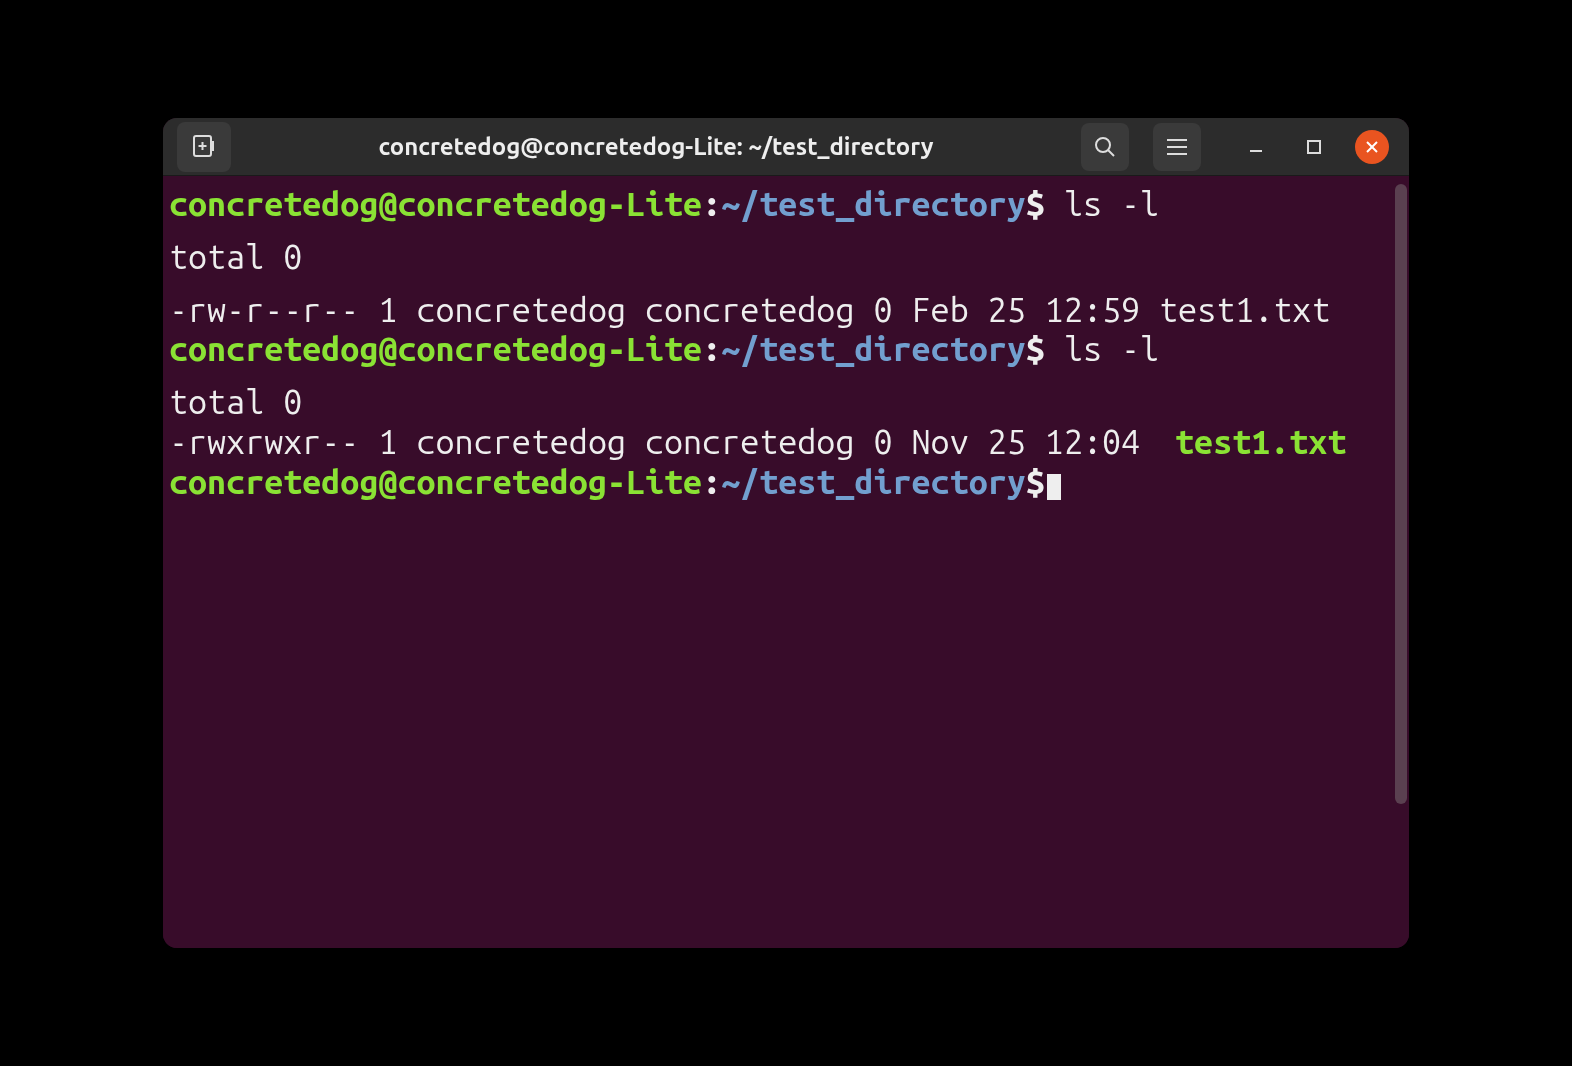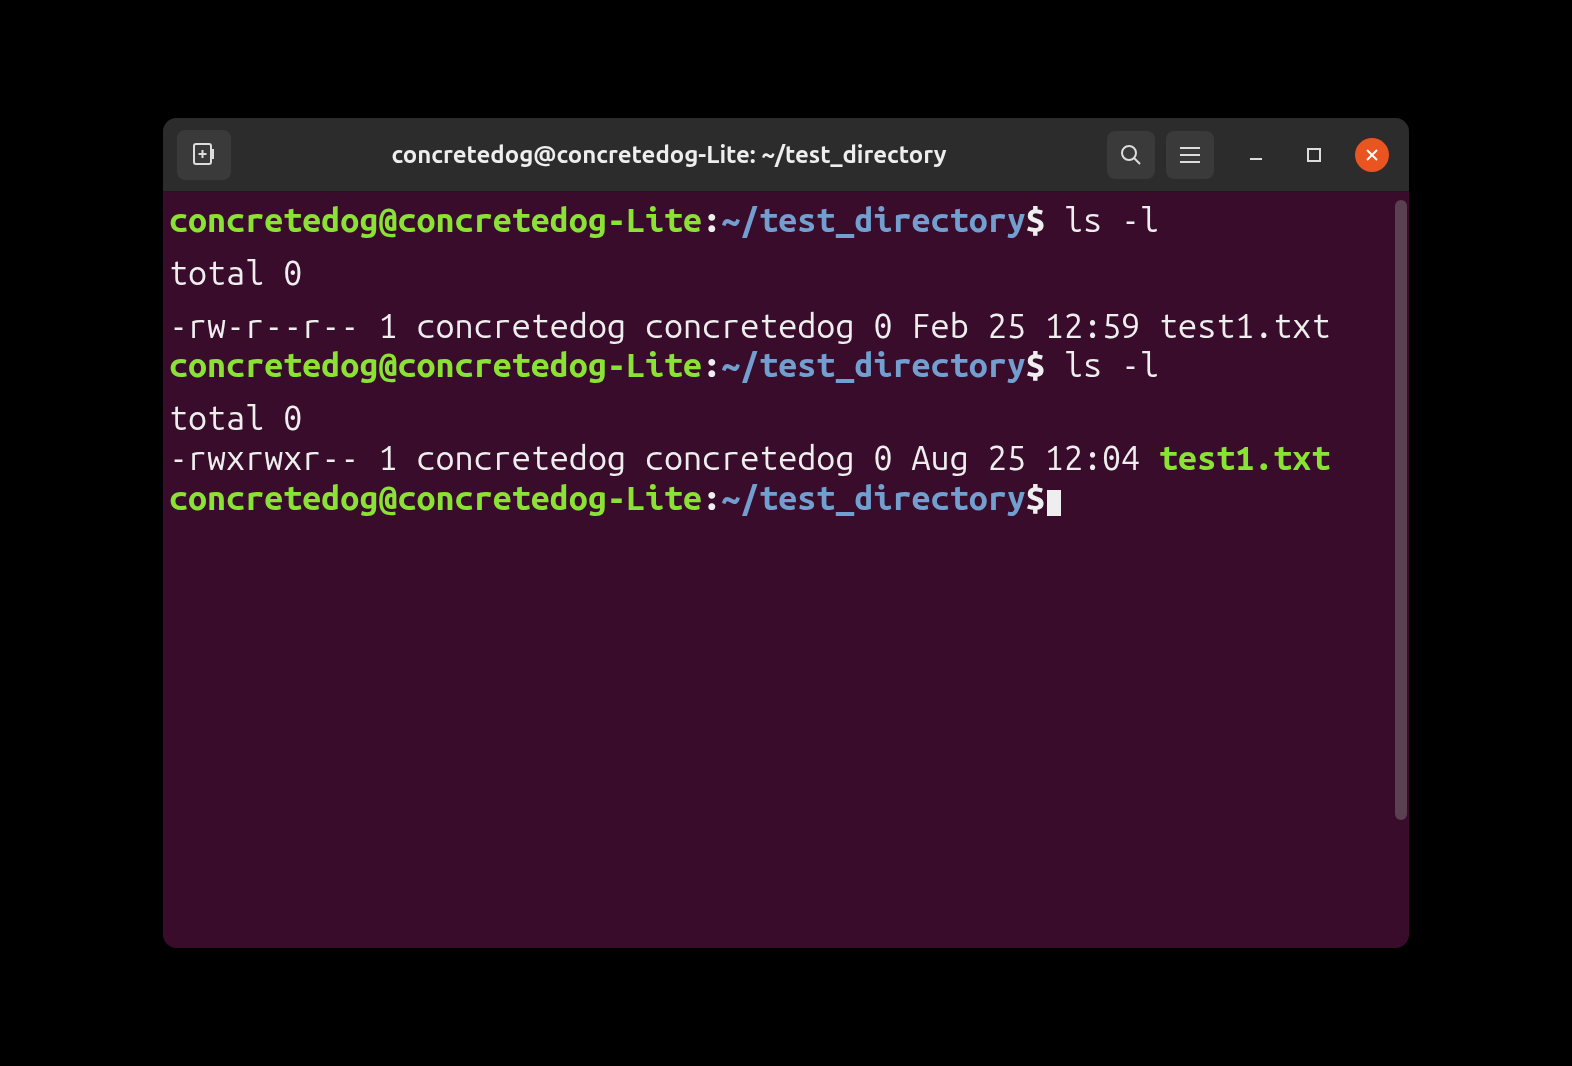--- a/index.html
+++ b/index.html
@@ -20,26 +20,26 @@
       width: 1246px;
       height: 830px;
       background: #380c2a;
       border-radius: 14px;
       overflow: hidden;
       box-shadow: 0 20px 60px rgba(0,0,0,0.8);
       display: flex;
       flex-direction: column;
     }
     .titlebar {
-      height: 74px;
+      height: 58px;
       background: #2c2c2c;
       display: flex;
       align-items: center;
       padding: 8px 14px;
-      gap: 11px;
+      gap: 24px;
       border-bottom: 1px solid #1a1a1a;
     }
     .tb-button {
       width: 48px;
       height: 48px;
       background: #3a3a3a;
       border-radius: 8px;
       display: flex;
       align-items: center;
       justify-content: center;
@@ -118,20 +118,21 @@
     .cmd-text {
       color: #eeeeee;
     }
     .output-text {
       color: #eeeeee;
       margin-top: 13px;
     }
     .exec-file {
       color: #8ae234;
       font-weight: bold;
+      margin-left: 16px;
     }
     .cursor-block {
       display: inline-block;
       width: 14px;
       height: 26px;
       background: #eeeeee;
       vertical-align: text-bottom;
       margin-left: 2px;
     }
     svg { display: block; }
@@ -190,18 +191,18 @@
 
     <div class="terminal-line output-text">total 0</div>
 
     <div class="terminal-line output-text">-rw-r--r-- 1 concretedog concretedog 0 Feb 25 12:59 test1.txt</div>
 
 
     <div class="terminal-line"><span class="prompt-user">concretedog@concretedog-Lite</span><span class="prompt-colon">:</span><span class="prompt-path">~/test_directory</span><span class="prompt-dollar">$</span><span class="cmd-text"> </span><span class="cmd-text">ls -l</span></div>
 
     <div class="terminal-line output-text">total 0</div>
 
-    <div class="terminal-line"><span class="output-text">-rwxrwxr-- 1 concretedog concretedog 0 Aug 25 12:04 </span><span class="exec-file">test1.txt</span></div>
+    <div class="terminal-line"><span class="output-text">-rwxrwxr-- 1 concretedog concretedog 0 Nov 25 12:04 </span><span class="exec-file">test1.txt</span></div>
 
     <div class="terminal-line"><span class="prompt-user">concretedog@concretedog-Lite</span><span class="prompt-colon">:</span><span class="prompt-path">~/test_directory</span><span class="prompt-dollar">$</span><span class="cursor-block"></span></div>
 
   </div>
 </div>
 
 </body></html>

